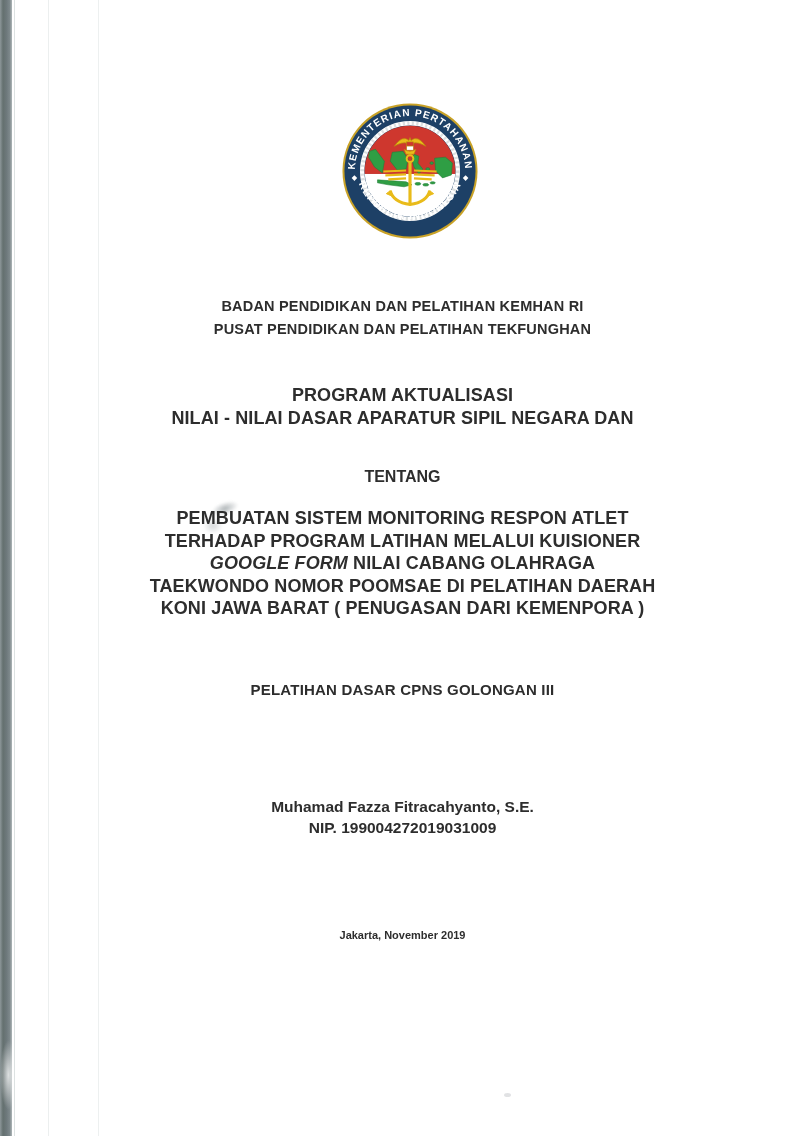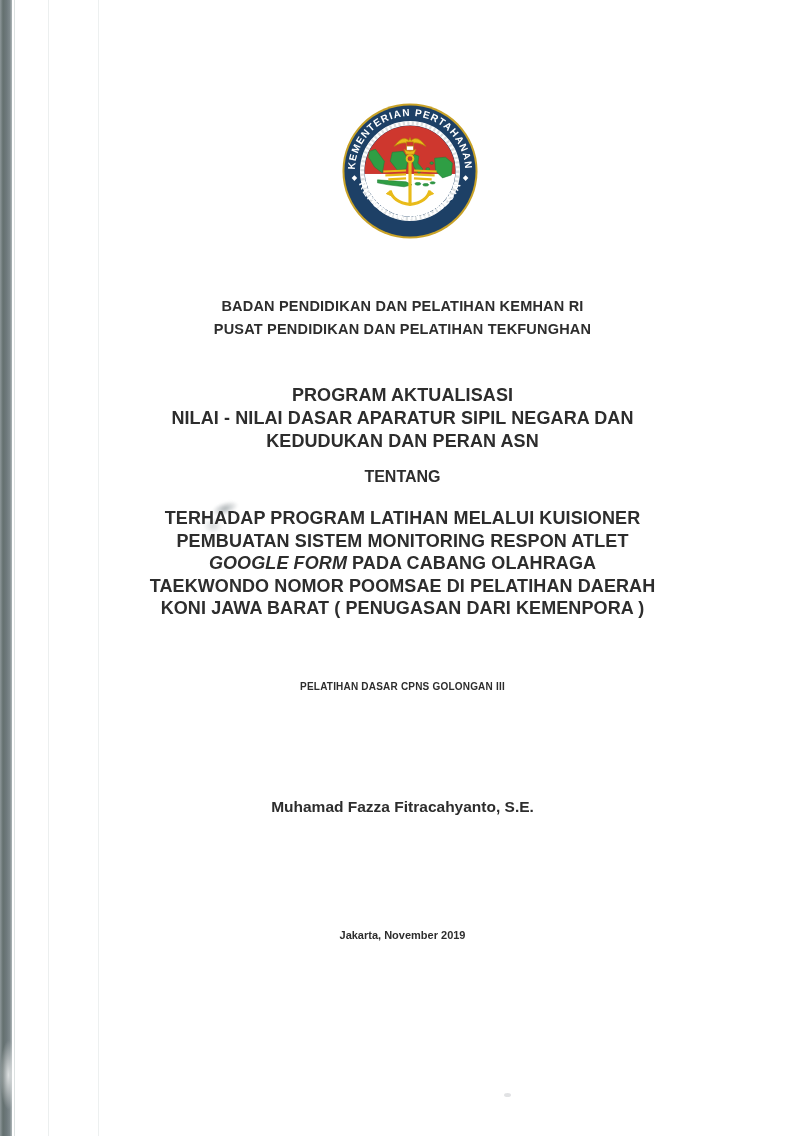--- a/index.html
+++ b/index.html
@@ -33,21 +33,21 @@
   .speck{position:absolute;left:504px;top:1093px;width:7px;height:4px;border-radius:50%;
     background:rgba(120,125,130,.22);filter:blur(.5px);}
   
   .emblem{position:absolute;left:341px;top:102px;width:138px;height:138px;}
   
   .tblock{position:absolute;left:8px;right:0;text-align:center;font-weight:bold;}
   .header-block{top:277px;font-size:14.5px;line-height:22.5px;letter-spacing:.2px;margin-top:18px;}
   .title-block{top:384px;font-size:18px;line-height:23px;letter-spacing:.1px;}
   .tentang-block{top:468px;font-size:16px;}
   .subject-block{top:507px;font-size:18px;line-height:22.5px;letter-spacing:.1px;}
-  .course-block{top:681px;font-size:10px;letter-spacing:.2px;}
+  .course-block{top:681px;font-size:15px;letter-spacing:.2px;}
   .oleh-block{top:714px;font-size:15px;}
   .author-block{top:796px;font-size:15.5px;line-height:21px;}
   .place-block{top:929px;font-size:11px;}
   .italic{font-style:italic;margin-top:28px;}
 </style>
 </head>
 <body>
 
 <div class="page">
 
@@ -125,35 +125,35 @@
   </svg>
 
   <div class="tblock header-block">
     <div>BADAN PENDIDIKAN DAN PELATIHAN KEMHAN RI</div>
     <div>PUSAT PENDIDIKAN DAN PELATIHAN TEKFUNGHAN</div>
   </div>
 
   <div class="tblock title-block">
     <div>PROGRAM AKTUALISASI</div>
     <div>NILAI - NILAI DASAR APARATUR SIPIL NEGARA DAN</div>
-    <div>KEDUDUKAN DAN PERAN ASN</div>
   </div>
 
   <div class="tblock tentang-block">TENTANG</div>
 
   <div class="tblock subject-block">
+    <div>PEMBUATAN SISTEM MONITORING RESPON ATLET</div>
     <div>TERHADAP PROGRAM LATIHAN MELALUI KUISIONER</div>
-    <div>PEMBUATAN SISTEM MONITORING RESPON ATLET</div>
-    <div><span class="italic">GOOGLE FORM</span><span> PADA CABANG OLAHRAGA</span></div>
+    <div><span class="italic">GOOGLE FORM</span><span> NILAI CABANG OLAHRAGA</span></div>
     <div>TAEKWONDO NOMOR POOMSAE DI PELATIHAN DAERAH</div>
     <div>KONI JAWA BARAT ( PENUGASAN DARI KEMENPORA )</div>
   </div>
 
   <div class="tblock course-block">PELATIHAN DASAR CPNS GOLONGAN III</div>
 
 
   <div class="tblock author-block">
     <div>Muhamad Fazza Fitracahyanto, S.E.</div>
+    <div>NIP. 199004272019031009</div>
   </div>
 
   <div class="tblock place-block">Jakarta, November 2019</div>
 
 </div>
 
 </body></html>

